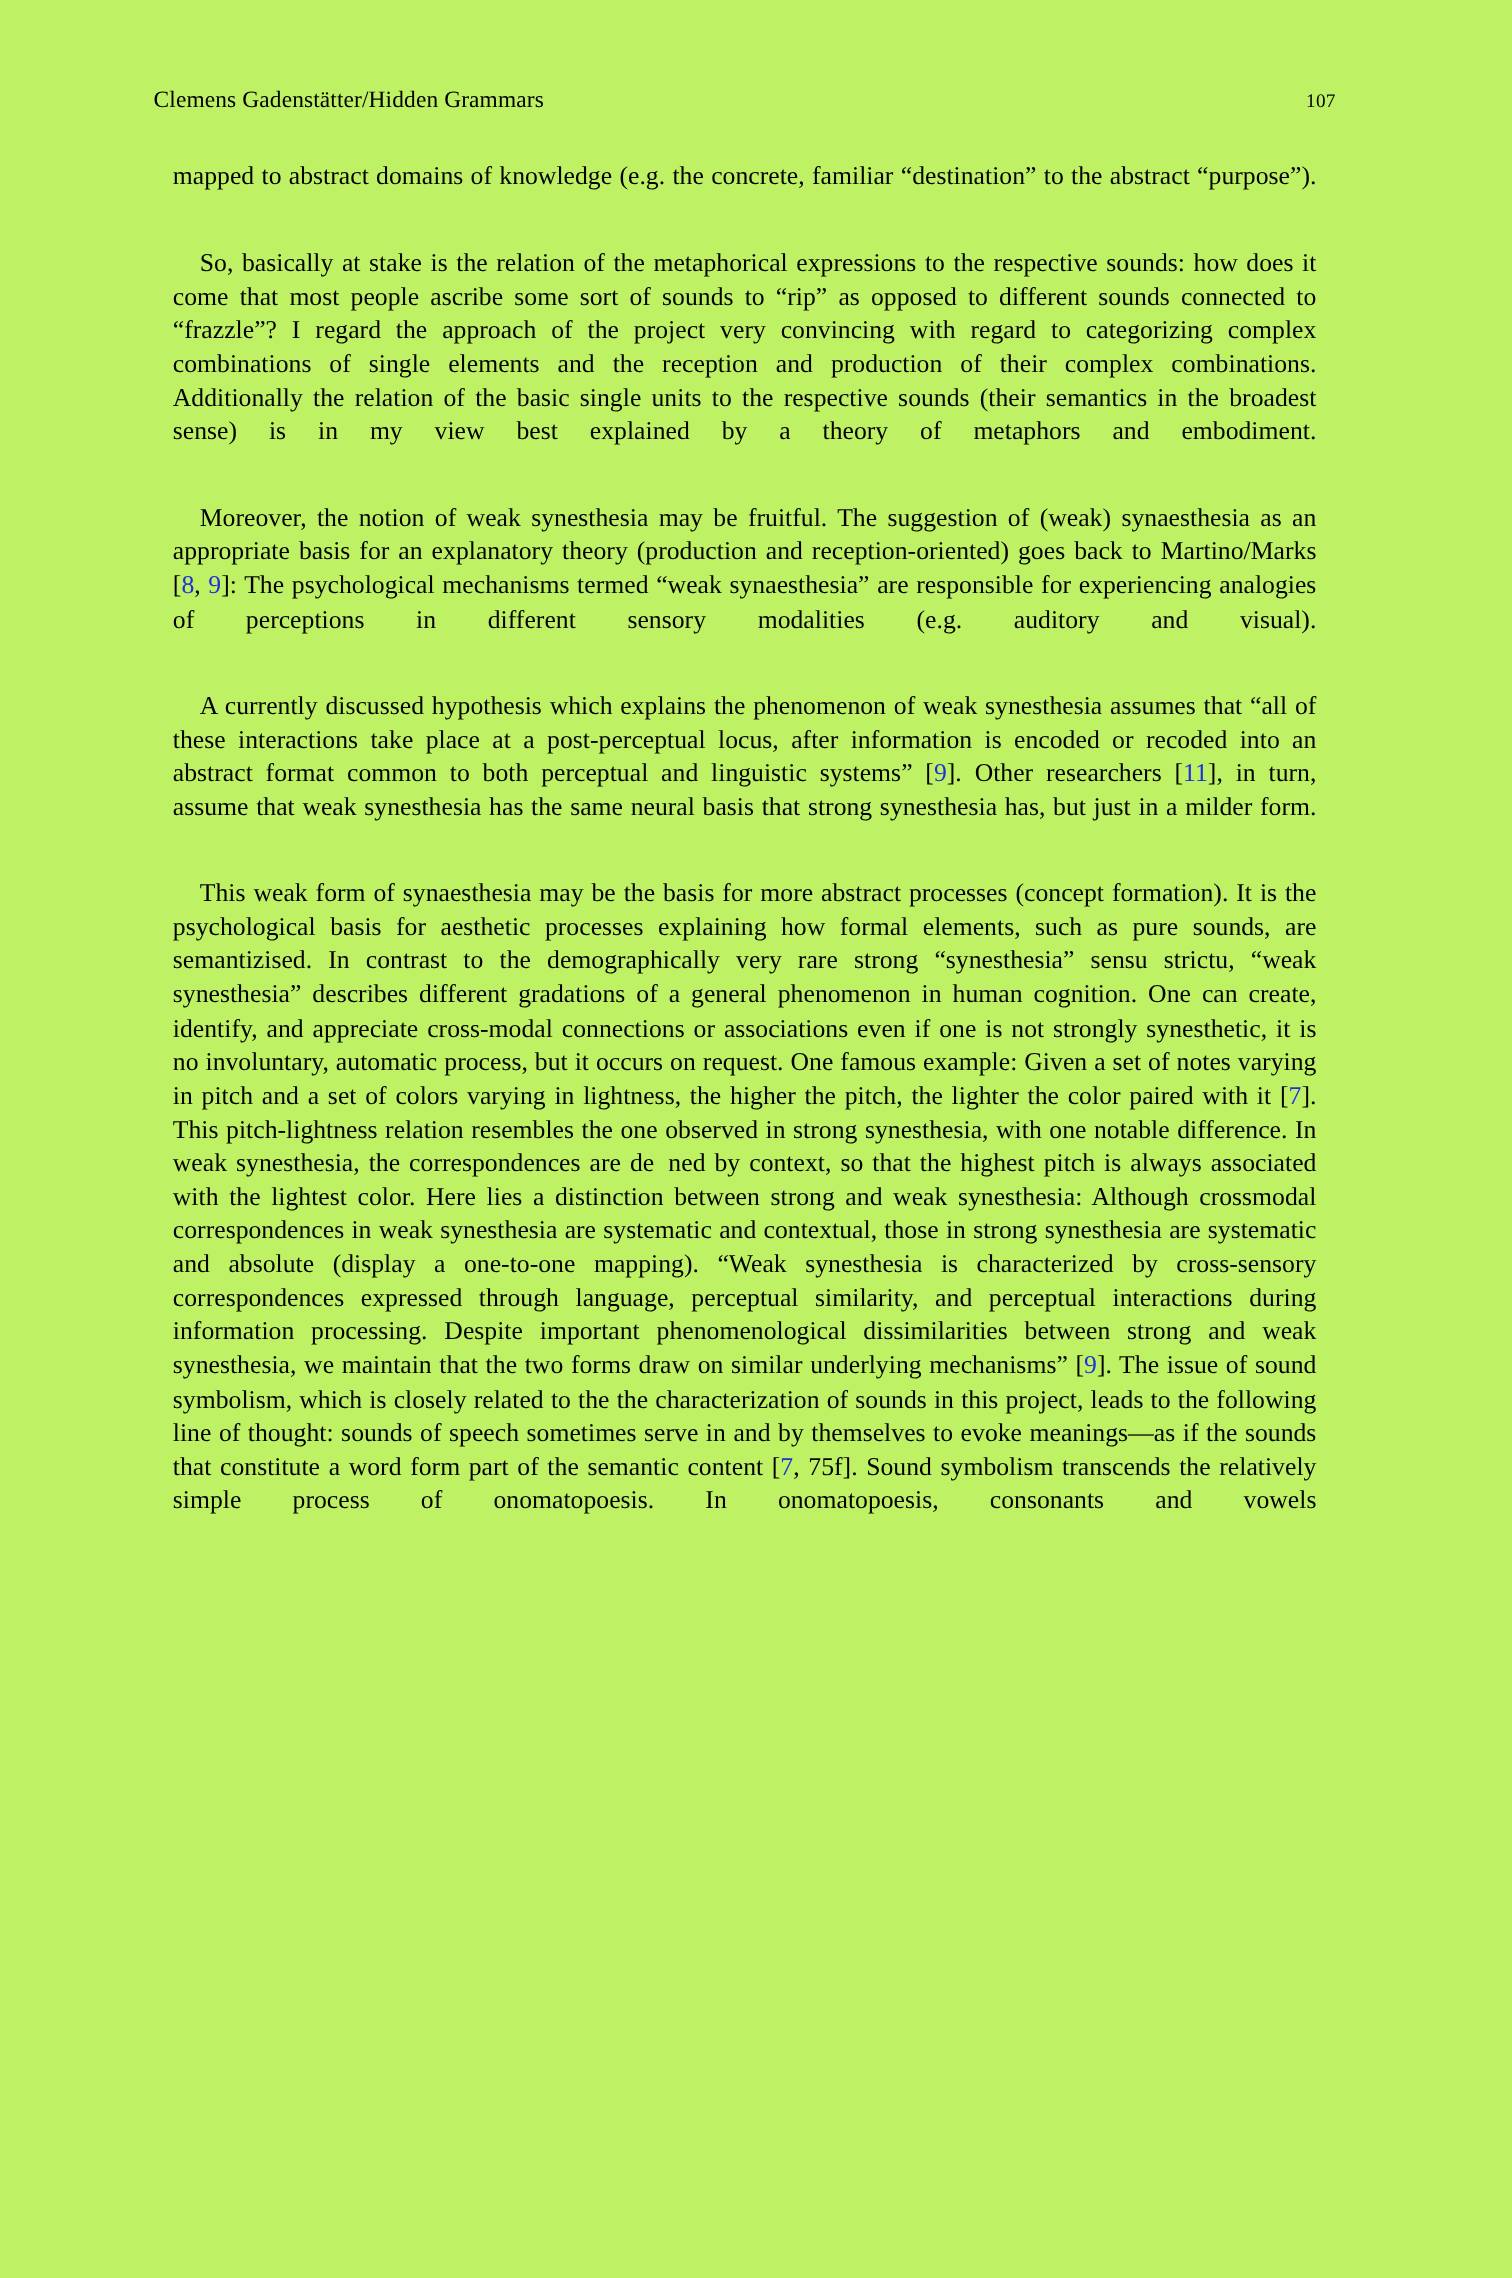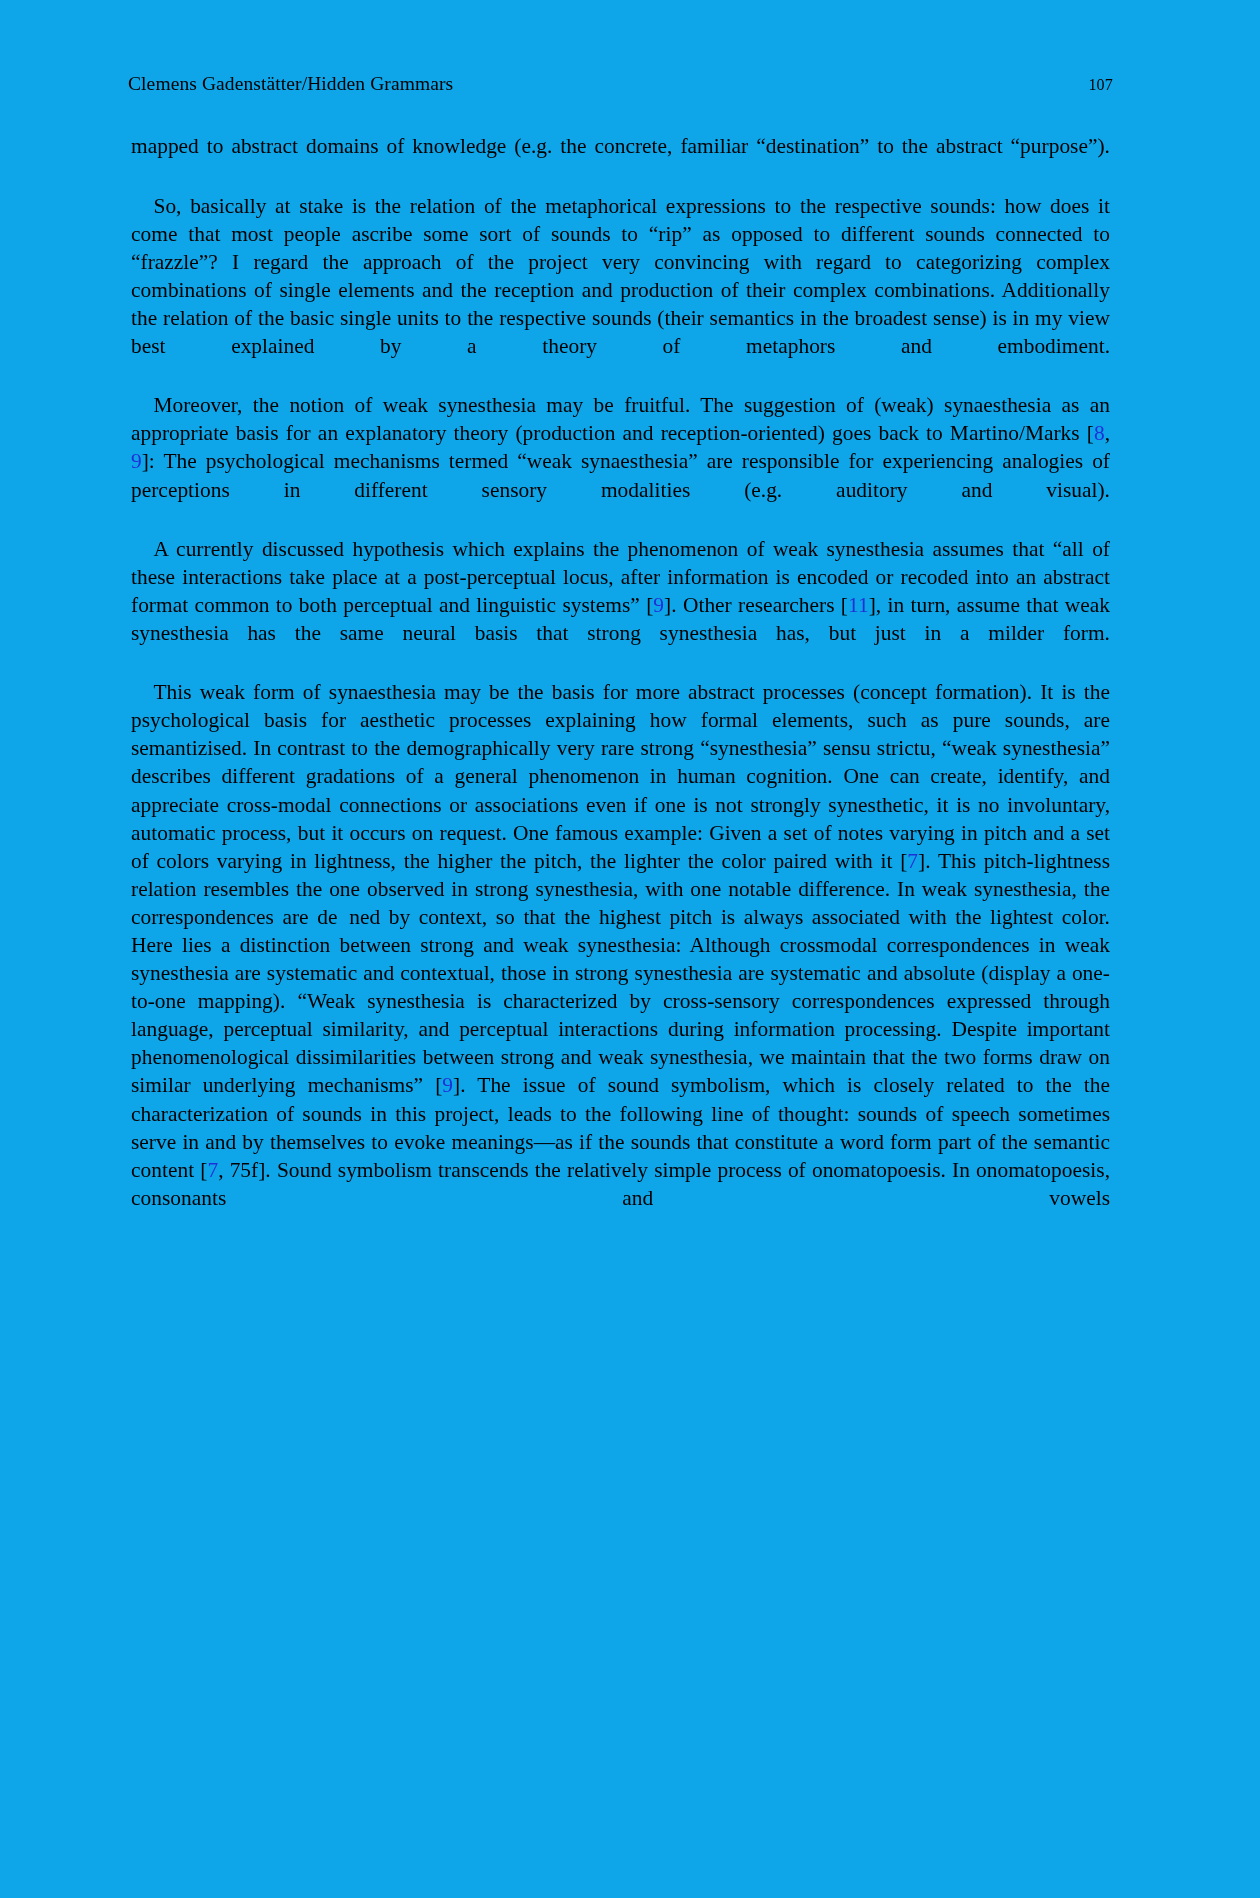--- a/index.html
+++ b/index.html
@@ -10,21 +10,21 @@
   }
   body {
     font-family: "Liberation Serif", "DejaVu Serif", serif;
     color: #000000;
   }
   .page {
     position: relative;
     width: 1260px;
     height: 1898px;
     margin: 0 auto;
-    background: #0ea5e9;
+    background: #bef264;
     overflow: hidden;
     box-sizing: border-box;
   }
   .content-frame {
     position: absolute;
     left: 128px;
     top: 72px;
     width: 985px;
   }
   
@@ -48,21 +48,21 @@
   .body-text {
     font-size: 21.4px;
     line-height: 28.1px;
     text-align: justify;
     text-justify: inter-word;
     hyphens: none;
     letter-spacing: 0.02px;
     word-spacing: 0.02em;
   }
   .body-text p {
-    margin: 3px;
+    margin: 16px;
     text-indent: 0;
   }
   .body-text p.indented {
     text-indent: 1.05em;
   }
   
   .body-text p:after {
     content: "";
     display: inline-block;
     width: 100%;

